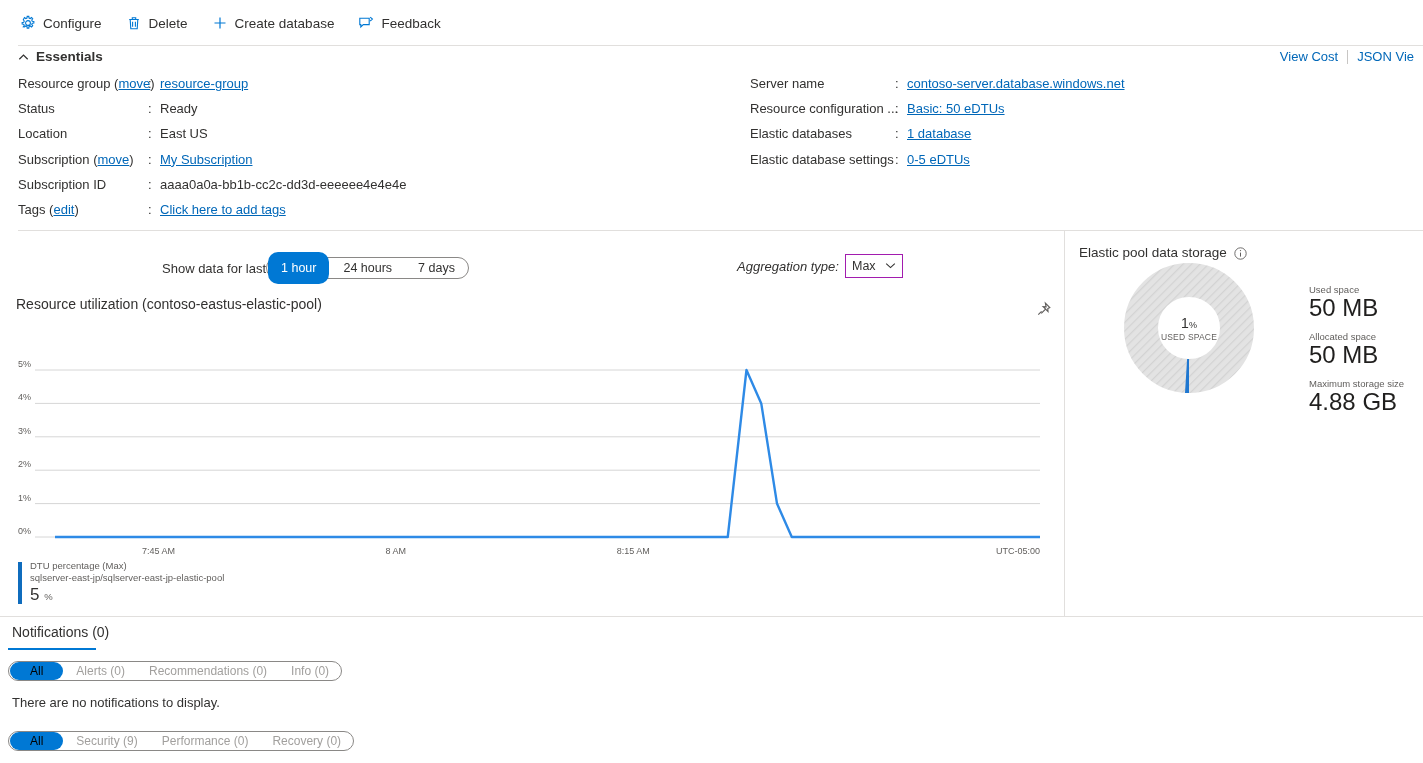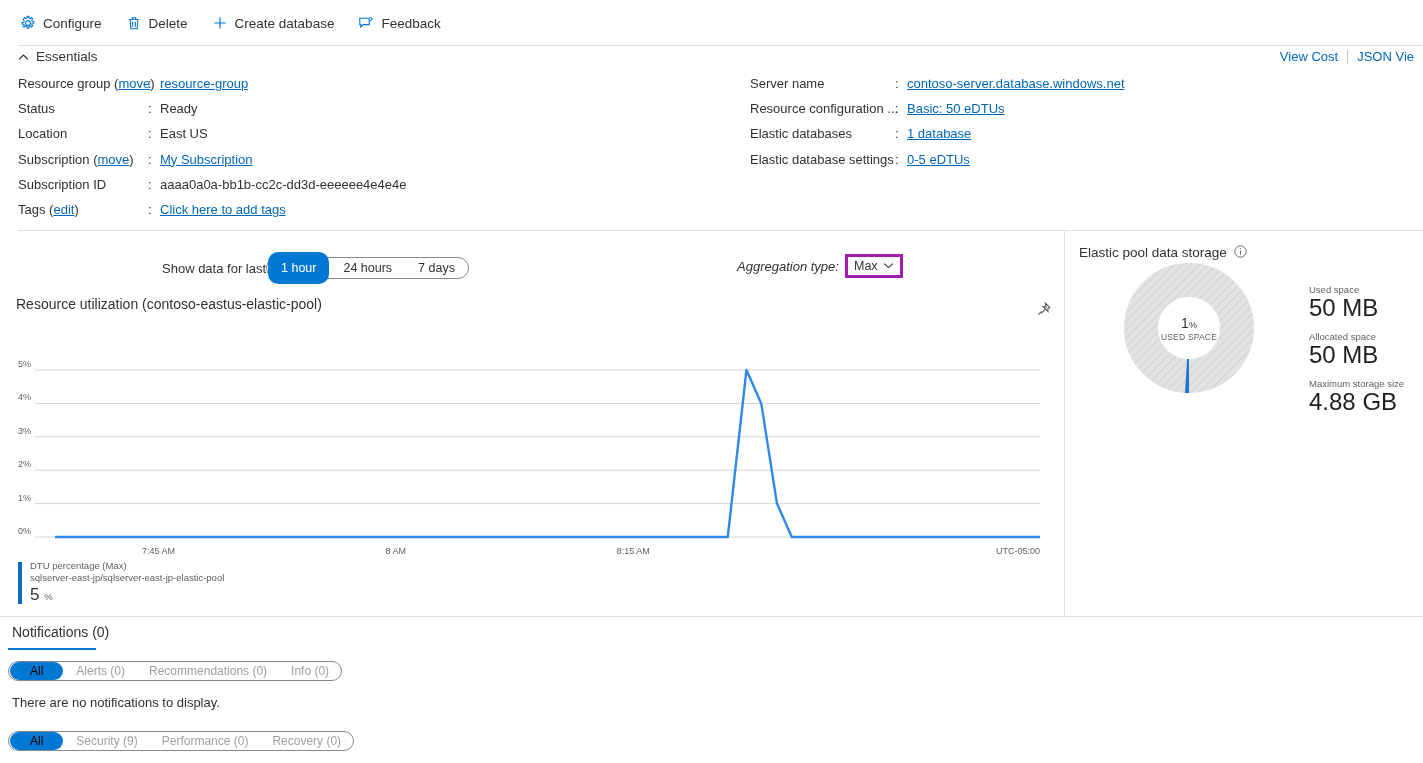--- a/index.html
+++ b/index.html
@@ -28,21 +28,21 @@
   .cmd .ico svg { display: block; }
 
   .cmdbar-sep {
     position: absolute; left: 18px; top: 45px; width: 1405px; height: 1px; background: #e1dfdd;
   }
 
   
   .essentials-hdr {
     position: absolute; left: 18px; top: 49px;
     display: flex; align-items: center; gap: 7px;
-    font-size: 13.5px; font-weight: normal; color: #323130; cursor: pointer;
+    font-size: 13.5px; font-weight: bold; color: #323130; cursor: pointer;
   }
   .chev-up { width: 11px; height: 11px; }
 
   .top-links {
     position: absolute; right: 0px; top: 49px;
     display: flex; align-items: center; font-size: 13px;
   }
   .top-links a { color: #0067b8; text-decoration: none; cursor: pointer; padding: 0 9px; white-space: nowrap; }
   .vdiv { width: 1px; height: 14px; background: #c8c6c4; }
 
@@ -73,21 +73,21 @@
   }
   .pivot-opt {
     font-size: 12.5px; color: #323130; padding: 16px 13px; height: 28px;
     display: flex; align-items: center; border-radius: 10px; cursor: pointer; white-space: nowrap;
   }
   .pivot-opt.active { background: #0078d4; color: #ffffff; margin: 0 1px; }
 
   .agg-label { position: absolute; left: 737px; top: 259px; font-size: 13px; color: #323130; font-style: italic; }
   .agg-select {
     position: absolute; left: 845px; top: 254px; width: 58px; height: 24px;
-    border: 3px solid #a21caf; background: #fff; display: flex; align-items: center;
+    border: 1px solid #a21caf; background: #fff; display: flex; align-items: center;
     justify-content: space-between; padding: 0 6px; font-size: 12.5px; color: #323130; cursor: pointer;
   }
 
   .chart-title {
     position: absolute; left: 16px; top: 296px; font-size: 14px; color: #323130;
   }
   .pin-btn {
     position: absolute; left: 1031px; top: 297px; width: 24px; height: 24px;
     display: flex; align-items: center; justify-content: center; cursor: pointer;
   }
@@ -97,21 +97,21 @@
 
   .legend { position: absolute; left: 18px; top: 560px; display: flex; gap: 8px; }
   .legend-bar { width: 4px; height: 42px; background: #0f6cbd; flex: 0 0 4px; margin-top: 2px; }
   .legend-txt { font-size: 9.5px; color: #605e5c; line-height: 11.5px; }
   .legend-val { font-size: 17px; color: #323130; margin-top: 2px; font-weight: normal; }
   .legend-val span.unit { font-size: 9.5px; color: #605e5c; }
 
   
   .storage-title {
     position: absolute; left: 1079px; top: 245px; font-size: 13.5px; color: #323130;
-    display: flex; align-items: flex-start; gap: 7px;
+    display: flex; align-items: flex-end; gap: 7px;
   }
   .info-icon { width: 13px; height: 13px; cursor: pointer; }
 
   .donut { position: absolute; left: 1124px; top: 263px; width: 130px; height: 130px; }
   .donut-center {
     position: absolute; left: 1124px; top: 263px; width: 130px; height: 130px;
     display: flex; flex-direction: column; align-items: center; justify-content: center;
     pointer-events: none;
   }
   .donut-pct { font-size: 14px; color: #323130; }

